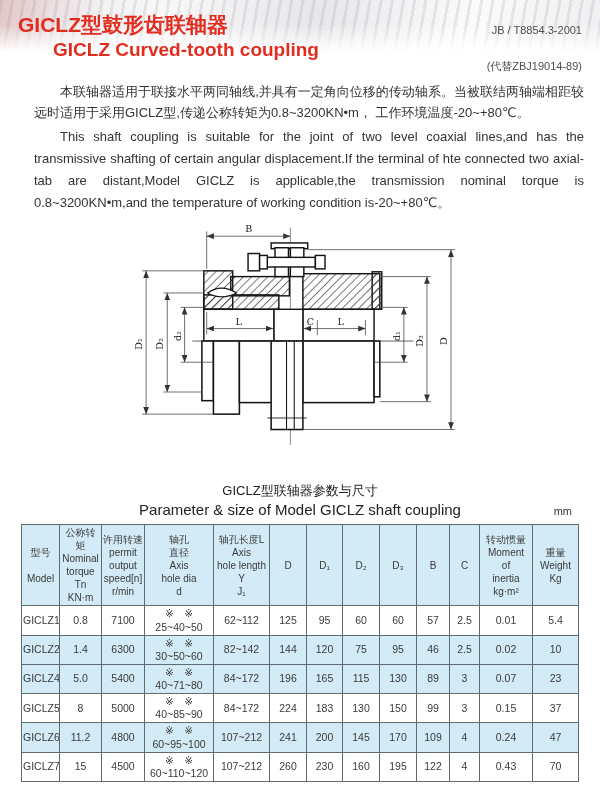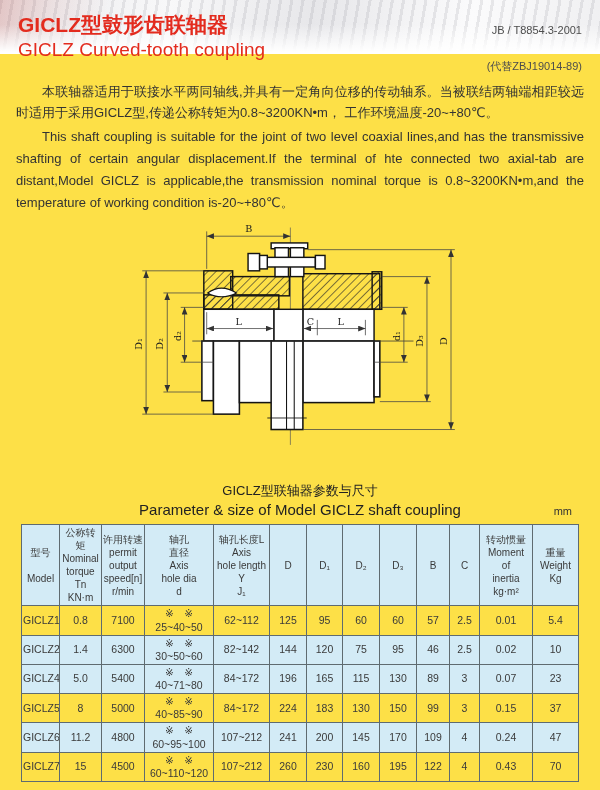--- a/index.html
+++ b/index.html
@@ -1,35 +1,35 @@
 <!DOCTYPE html>
 <html><head>
 <meta charset="utf-8">
 <style>
   html,body{margin:0;padding:0;background:#888;}
   .page{
     position:relative;width:600px;height:790px;margin:0 auto;
-    background:#fde047;overflow:hidden;
+    background:#ffffff;overflow:hidden;
     font-family:"Liberation Sans","DejaVu Sans",sans-serif;color:#2e2e2e;
   }
   
   .top-banner{
     position:absolute;top:0;left:0;width:600px;height:54px;z-index:0;
     background:
       linear-gradient(to bottom, rgba(255,255,255,0) 45%, #ffffff 96%),
       linear-gradient(105deg, rgba(205,70,58,0.22) 0%, rgba(205,70,58,0.08) 9%, rgba(205,70,58,0.0) 18%),
       repeating-linear-gradient(100deg, rgba(130,130,140,0.16) 0 3px, rgba(255,255,255,0) 3px 11px),
       linear-gradient(100deg,#e9e9ec 0%,#f8f8f9 28%,#e7e7ea 52%,#fbfbfc 78%,#efeff1 100%);
   }
   .content{position:relative;z-index:1;}
   .header-row{display:flex;justify-content:space-between;align-items:flex-start;padding:12px 18px 0 18px;}
   .titles .t1{font-size:21px;font-weight:bold;line-height:1.22;}
-  .titles .t2{font-size:19px;font-weight:normal;line-height:1.25;}
+  .titles .t2{font-size:19px;font-weight:bold;line-height:1.25;margin-left:35px;}
   .std{font-size:11px;color:#4d4d4d;line-height:1.65;margin-top:9px;text-align:right;white-space:pre-line;}
-  .para{margin:7px 16px 0 16px;font-size:13px;line-height:1.6;text-align:justify;text-indent:2em;color:#333;}
+  .para{margin:7px 16px 0 34px;font-size:13px;line-height:1.6;text-align:justify;text-indent:2em;color:#333;}
   .para.en{line-height:1.7;margin-top:2px;}
   .drawing-wrap{width:420px;margin:2px auto 0 auto;}
   .caption{position:relative;text-align:center;margin-top:3px;}
   .caption .c1{font-size:13px;color:#222;margin-top:10px;}
   .caption .c2{font-size:15px;color:#222;margin-top:1px;}
   .caption .unit{position:absolute;right:28px;bottom:1px;font-size:11px;color:#333;}
   table.params{
     border-collapse:collapse;table-layout:fixed;
     margin:6px auto 0 auto;width:557px;
     font-size:10.5px;color:#3a3a3a;text-align:center;

